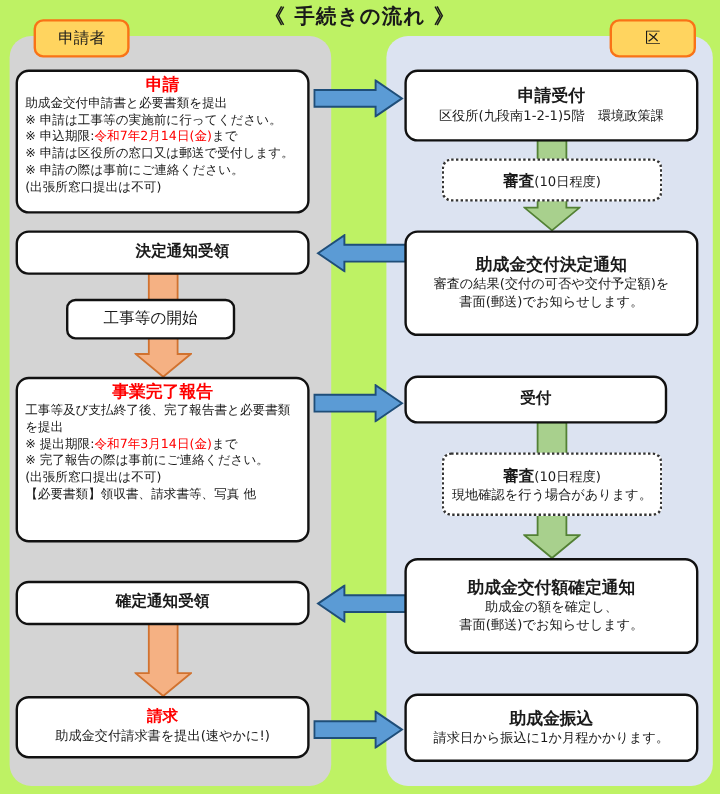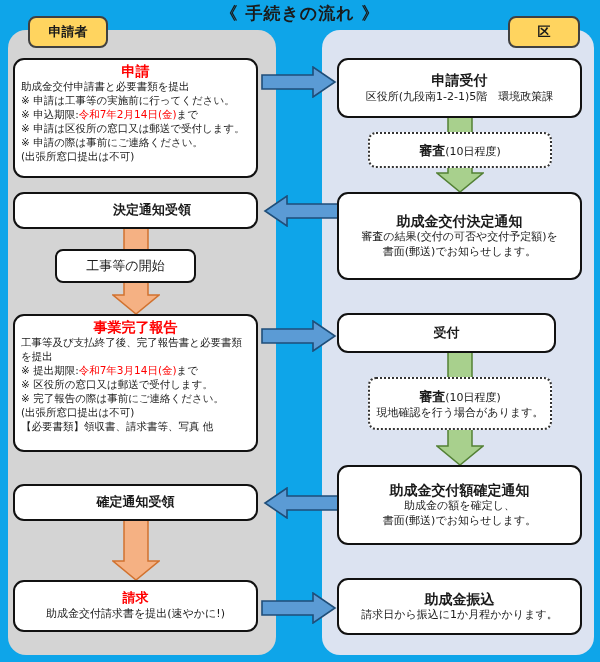--- a/index.html
+++ b/index.html
@@ -1,30 +1,30 @@
 <!DOCTYPE html>
 <html><head>
 <meta charset="utf-8">
 <style>
   html,body{margin:0;padding:0;background:#ffffff;}
   .stage{
-    position:relative;width:600px;height:662px;background:#0ea5e9;overflow:hidden;
+    position:relative;width:600px;height:662px;background:#bef264;overflow:hidden;
     font-family:"DejaVu Sans","Liberation Sans",sans-serif;color:#1a1a1a;
   }
   .page-title{
     position:absolute;top:2px;left:0;width:600px;text-align:center;
     font-size:17px;font-weight:bold;letter-spacing:1px;
   }
   .panel{position:absolute;top:30px;height:625px;border-radius:18px;z-index:0;}
   .panel.left{left:8px;width:268px;background:#d4d4d4;}
   .panel.right{left:322px;width:272px;background:#dce3f1;}
   .tab{
-    position:absolute;top:16px;height:28px;background:#ffd45f;border:2px solid #404040;
+    position:absolute;top:16px;height:28px;background:#ffd45f;border:2px solid #f97316;
     border-radius:8px;display:flex;align-items:center;justify-content:center;
-    font-size:13px;font-weight:bold;z-index:3;
+    font-size:13px;font-weight:normal;z-index:3;
   }
   .tab.tab-left{left:28px;width:76px;}
   .tab.tab-right{left:508px;width:68px;}
   .box{
     position:absolute;background:#ffffff;border:2px solid #111111;border-radius:11px;
     box-sizing:border-box;z-index:2;padding:2px 6px;
   }
   .box.dashed{border:2px dotted #333333;border-radius:8px;align-items:center;}
   .box-title{font-size:14px;font-weight:bold;text-align:center;line-height:1.3;}
   .box-title.red{color:#ff0000;}
@@ -121,21 +121,20 @@
 
   <div class="box pos-lmid center">
     <div class="sub" style="font-size:13px;">工事等の開始</div>
   </div>
 
   <div class="box pos-l3">
     <div class="box-title red">事業完了報告</div>
     <div class="box-body">
       <div>工事等及び支払終了後、完了報告書と必要書類を提出</div>
       <div><span>※ 提出期限:</span><span class="red">令和7年3月14日(金)</span><span>まで</span></div>
-      <div>※ 区役所の窓口又は郵送で受付します。</div>
       <div>※ 完了報告の際は事前にご連絡ください。</div>
       <div>(出張所窓口提出は不可)</div>
       <div>【必要書類】領収書、請求書等、写真 他</div>
     </div>
   </div>
 
   <div class="box pos-l4 center">
     <div class="box-title" style="font-size:13px;">確定通知受領</div>
   </div>
 

